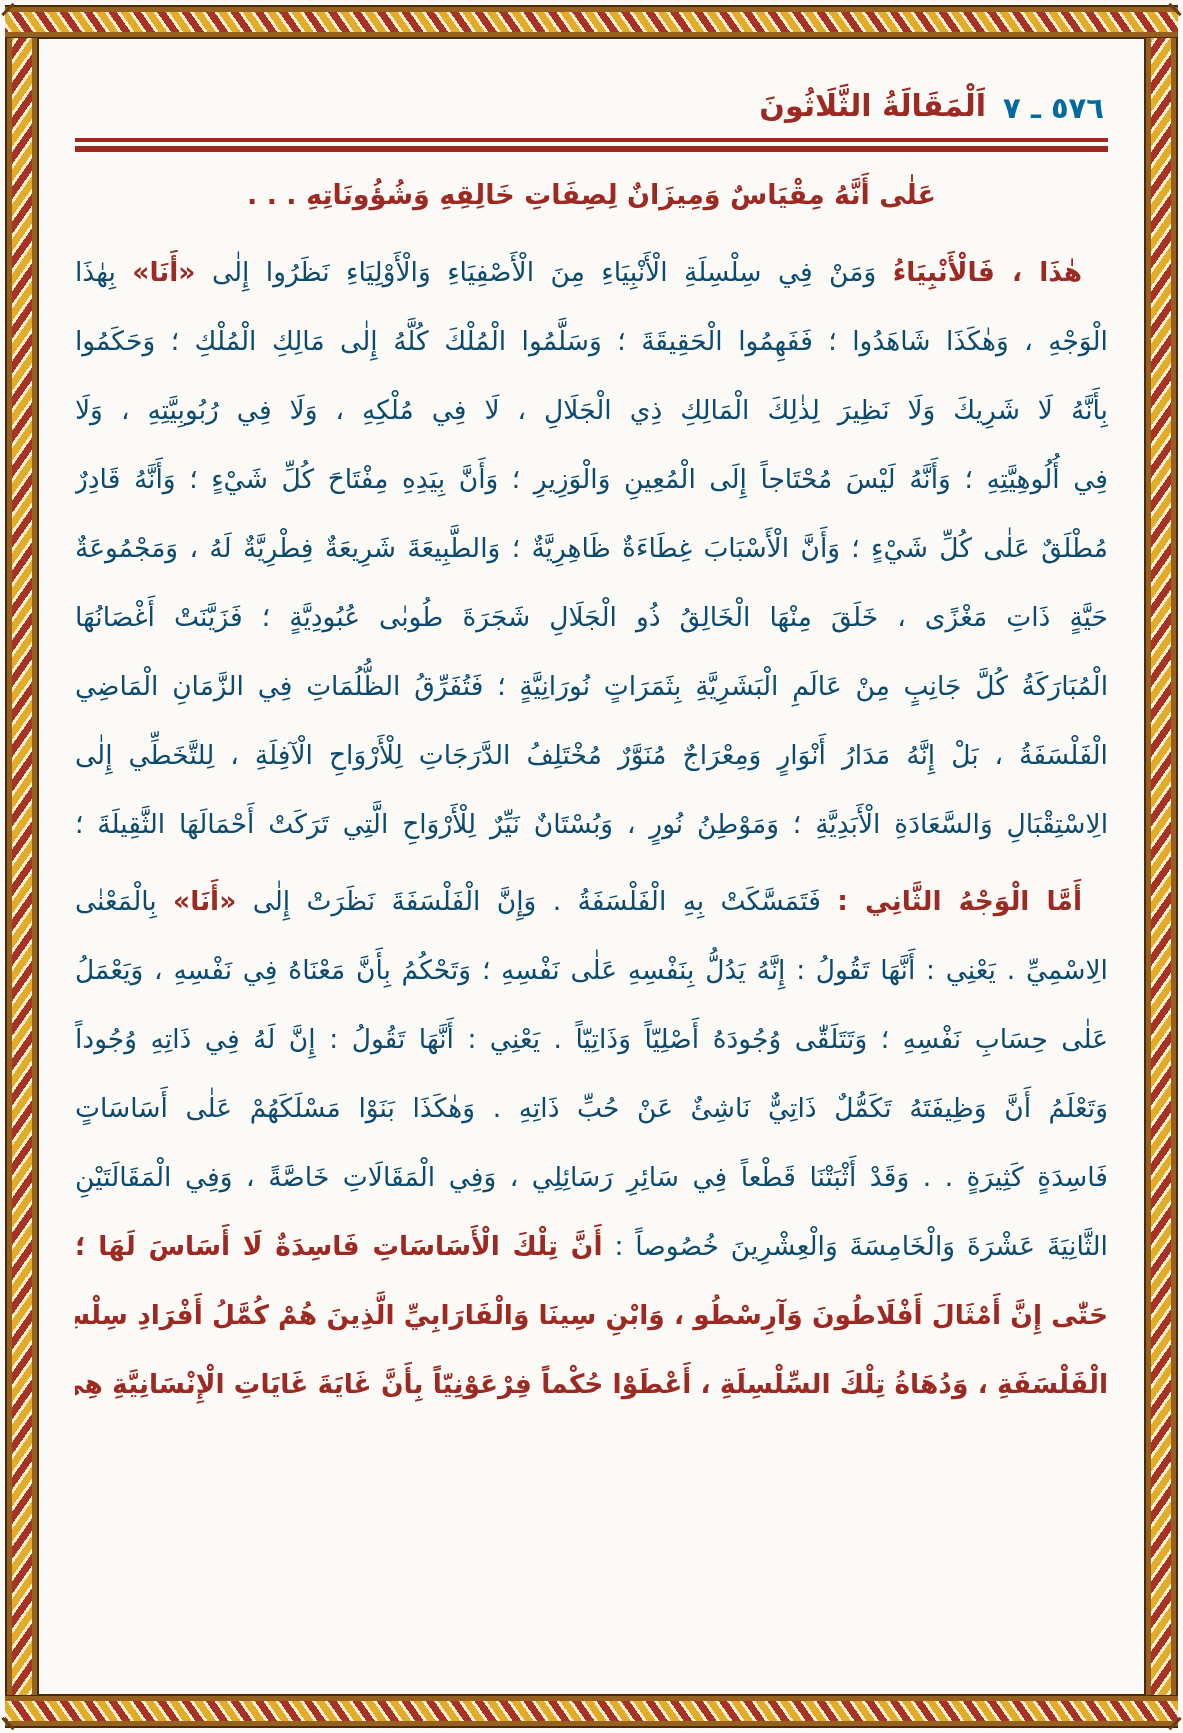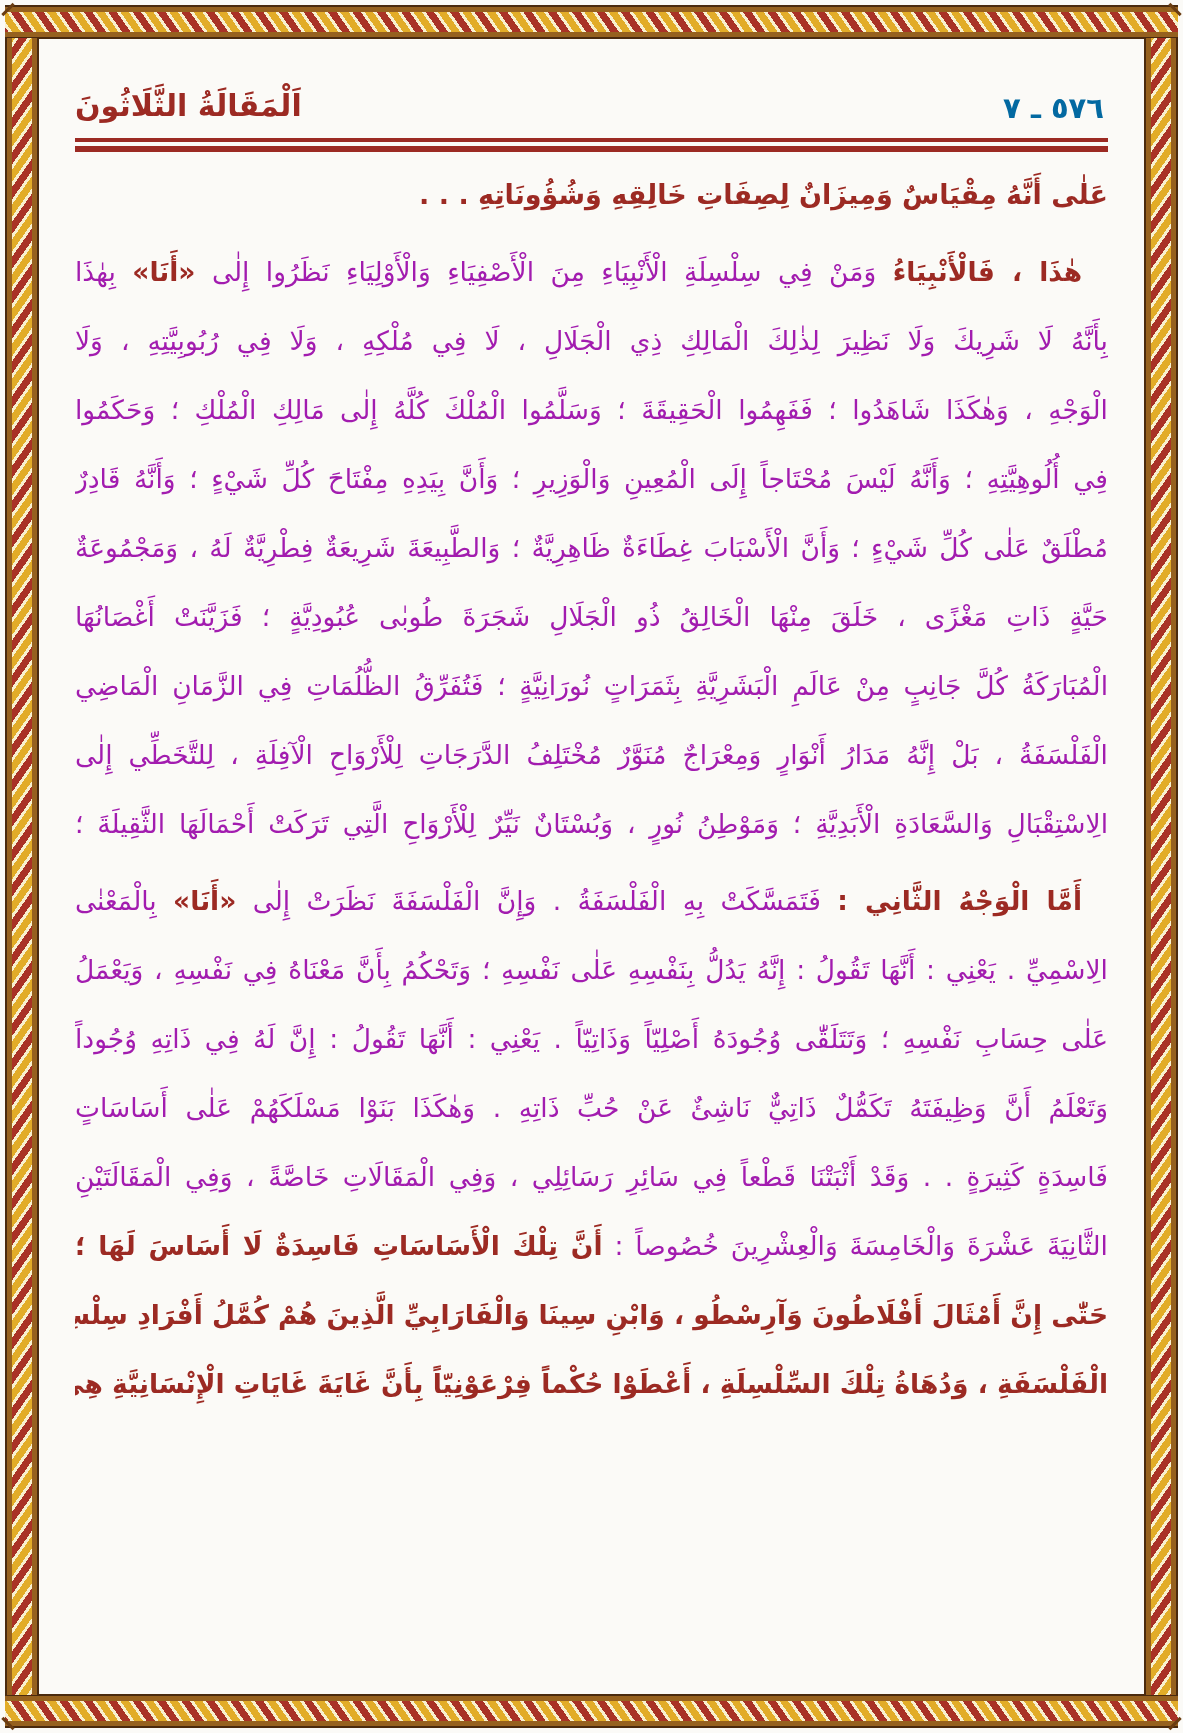--- a/index.html
+++ b/index.html
@@ -37,55 +37,55 @@
   
   .content{
     position:absolute;left:40px;right:40px;top:40px;bottom:40px;
     padding:38px 35px 0 35px;
     overflow:hidden;
     direction:rtl;
   }
   .header{position:relative;height:58px;}
   .title{
     position:absolute;left:0;right:122px;top:2px;
-    text-align:left;
+    text-align:right;
     color:#9c2a23;font-weight:bold;font-size:30px;line-height:52px;
   }
   .page-ref{
     position:absolute;left:auto;right:4px;top:4px;
     color:#0369a1;font-weight:bold;font-size:29px;line-height:52px;
     letter-spacing:2px;
   }
   .divider{margin-top:2px;}
   .divider .bar1{height:4px;background:#9c2a23;}
   .divider .gap{height:4px;}
   .divider .bar2{height:6px;background:#9c2a23;}
 
   .intro-line{
     margin-top:8px;
     font-size:27px;font-weight:bold;color:#9c2a23;
     line-height:69px;height:69px;
-    text-align:right;
+    text-align:center;
     white-space:nowrap;overflow:hidden;
   }
 
   .text-body{margin-top:0;}
   .para{margin-top:8px;}
   .line{
     font-size:26.5px;color:#1b1b1b;
     height:69px;line-height:69px;
     text-align:justify;text-align-last:justify;
     white-space:nowrap;overflow:hidden;
   }
   .line.center{
     text-align:center;text-align-last:center;
     padding-left:0;padding-right:240px;
   }
   .line.indent{padding-right:26px;}
-  .seg{color:#a21caf;}
+  .seg{color:#0c4a6e;}
   .seg.red{color:#9c2a23;font-weight:bold;margin-top:23px;}
 </style>
 </head>
 <body>
 
 <div class="page">
 
   <div class="frame-strip f-top"></div>
   <div class="frame-strip f-bottom"></div>
   <div class="frame-strip f-left"></div>
@@ -106,22 +106,22 @@
       <div class="bar1"></div>
       <div class="gap"></div>
       <div class="bar2"></div>
     </div>
 
     <div class="intro-line">عَلٰى أَنَّهُ مِقْيَاسٌ وَمِيزَانٌ لِصِفَاتِ خَالِقِهِ وَشُؤُونَاتِهِ . . .</div>
 
     <div class="text-body">
         <div class="para">
           <div class="line indent"><span class="seg red">هٰذَا ، فَالْأَنْبِيَاءُ</span><span class="seg"> وَمَنْ فِي سِلْسِلَةِ الْأَنْبِيَاءِ مِنَ الْأَصْفِيَاءِ وَالْأَوْلِيَاءِ نَظَرُوا إِلٰى </span><span class="seg red">«أَنَا»</span><span class="seg"> بِهٰذَا</span></div>
+          <div class="line"><span class="seg">الْوَجْهِ ، وَهٰكَذَا شَاهَدُوا ؛ فَفَهِمُوا الْحَقِيقَةَ ؛ وَسَلَّمُوا الْمُلْكَ كُلَّهُ إِلٰى مَالِكِ الْمُلْكِ ؛ وَحَكَمُوا</span></div>
           <div class="line"><span class="seg">بِأَنَّهُ لَا شَرِيكَ وَلَا نَظِيرَ لِذٰلِكَ الْمَالِكِ ذِي الْجَلَالِ ، لَا فِي مُلْكِهِ ، وَلَا فِي رُبُوبِيَّتِهِ ، وَلَا</span></div>
-          <div class="line"><span class="seg">الْوَجْهِ ، وَهٰكَذَا شَاهَدُوا ؛ فَفَهِمُوا الْحَقِيقَةَ ؛ وَسَلَّمُوا الْمُلْكَ كُلَّهُ إِلٰى مَالِكِ الْمُلْكِ ؛ وَحَكَمُوا</span></div>
           <div class="line"><span class="seg">فِي أُلُوهِيَّتِهِ ؛ وَأَنَّهُ لَيْسَ مُحْتَاجاً إِلَى الْمُعِينِ وَالْوَزِيرِ ؛ وَأَنَّ بِيَدِهِ مِفْتَاحَ كُلِّ شَيْءٍ ؛ وَأَنَّهُ قَادِرٌ</span></div>
           <div class="line"><span class="seg">مُطْلَقٌ عَلٰى كُلِّ شَيْءٍ ؛ وَأَنَّ الْأَسْبَابَ غِطَاءَةٌ ظَاهِرِيَّةٌ ؛ وَالطَّبِيعَةَ شَرِيعَةٌ فِطْرِيَّةٌ لَهُ ، وَمَجْمُوعَةٌ</span></div>
           <div class="line"><span class="seg">حَيَّةٍ ذَاتِ مَغْزًى ، خَلَقَ مِنْهَا الْخَالِقُ ذُو الْجَلَالِ شَجَرَةَ طُوبٰى عُبُودِيَّةٍ ؛ فَزَيَّنَتْ أَغْصَانُهَا</span></div>
           <div class="line"><span class="seg">الْمُبَارَكَةُ كُلَّ جَانِبٍ مِنْ عَالَمِ الْبَشَرِيَّةِ بِثَمَرَاتٍ نُورَانِيَّةٍ ؛ فَتُفَرِّقُ الظُّلُمَاتِ فِي الزَّمَانِ الْمَاضِي</span></div>
           <div class="line"><span class="seg">الْفَلْسَفَةُ ، بَلْ إِنَّهُ مَدَارُ أَنْوَارٍ وَمِعْرَاجٌ مُنَوَّرٌ مُخْتَلِفُ الدَّرَجَاتِ لِلْأَرْوَاحِ الْآفِلَةِ ، لِلتَّخَطِّي إِلٰى</span></div>
           <div class="line"><span class="seg">الِاسْتِقْبَالِ وَالسَّعَادَةِ الْأَبَدِيَّةِ ؛ وَمَوْطِنُ نُورٍ ، وَبُسْتَانٌ نَيِّرٌ لِلْأَرْوَاحِ الَّتِي تَرَكَتْ أَحْمَالَهَا الثَّقِيلَةَ ؛</span></div>
         </div>
         <div class="para">
           <div class="line indent"><span class="seg red">أَمَّا الْوَجْهُ الثَّانِي :</span><span class="seg"> فَتَمَسَّكَتْ بِهِ الْفَلْسَفَةُ . وَإِنَّ الْفَلْسَفَةَ نَظَرَتْ إِلٰى </span><span class="seg red">«أَنَا»</span><span class="seg"> بِالْمَعْنٰى</span></div>
           <div class="line"><span class="seg">الِاسْمِيِّ . يَعْنِي : أَنَّهَا تَقُولُ : إِنَّهُ يَدُلُّ بِنَفْسِهِ عَلٰى نَفْسِهِ ؛ وَتَحْكُمُ بِأَنَّ مَعْنَاهُ فِي نَفْسِهِ ، وَيَعْمَلُ</span></div>

